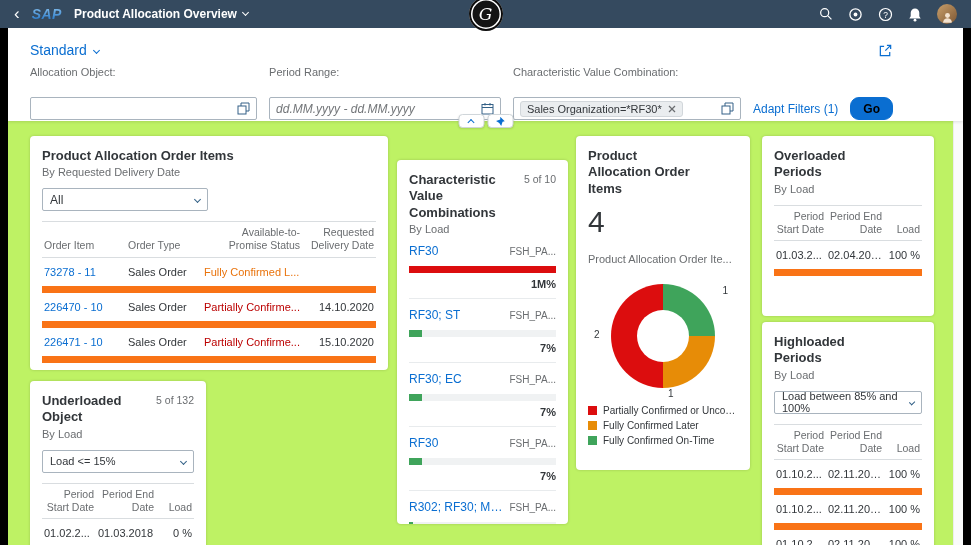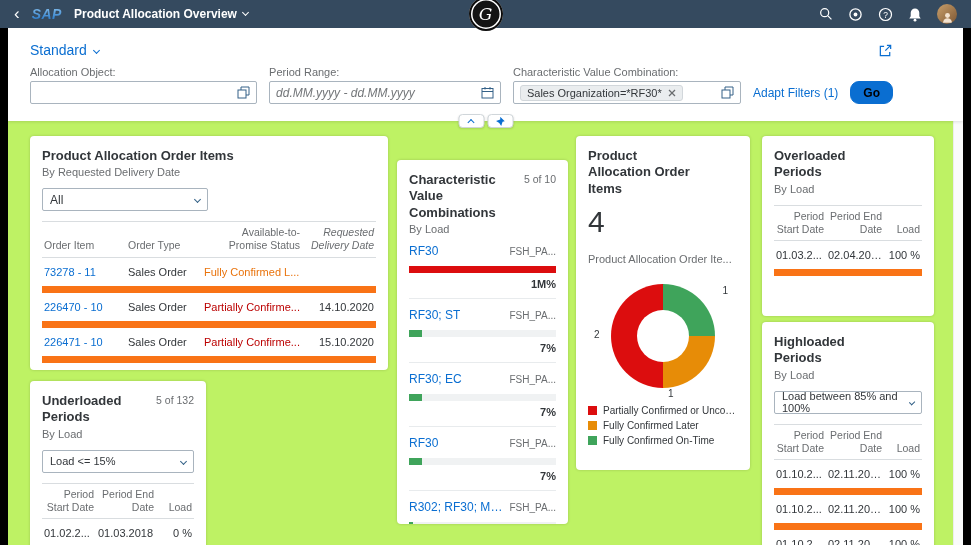--- a/index.html
+++ b/index.html
@@ -24,21 +24,21 @@
 
   
   .app{position:absolute;top:28px;left:8px;width:955px;height:517px;background:#f1f2f3;overflow:hidden;}
   .header-white{position:absolute;top:0;left:0;right:0;height:93px;background:#fff;z-index:2;box-shadow:0 1px 3px rgba(0,0,0,.12);}
   .page-head{height:34px;display:flex;align-items:center;justify-content:space-between;padding:10px 70px 0 22px;}
   .variant{display:flex;align-items:center;gap:7px;font-size:14px;color:#0a6ed1;cursor:pointer;}
   .share{cursor:pointer;display:flex;}
 
   .filterbar{display:flex;align-items:flex-end;gap:12px;padding:4px 70px 0 22px;}
   .fb-field{display:flex;flex-direction:column;}
-  .fb-label{font-size:11px;color:#6a6d70;margin-bottom:3px;}
+  .fb-label{font-size:11px;color:#6a6d70;margin-bottom:19px;}
   .input{height:23px;border:1px solid #a9b4be;border-radius:2px;background:#fff;display:flex;align-items:center;padding:0 6px;gap:4px;}
   .input input{border:none;outline:none;flex:1;min-width:0;font-size:12px;color:#32363a;font-family:"Liberation Sans",sans-serif;background:transparent;}
   .input input::placeholder{font-style:italic;color:#74777a;}
   .f1{width:237px;}.f2{width:242px;}.f3{width:238px;}
   .token{display:flex;align-items:center;gap:6px;background:#eaedef;border:1px solid #d2d7db;border-radius:3px;padding:1px 6px;font-size:11px;color:#32363a;white-space:nowrap;max-width:185px;overflow:hidden;cursor:pointer;}
   .fb-actions{margin-left:auto;display:flex;align-items:center;gap:12px;height:23px;}
   .adapt{font-size:12px;color:#0a6ed1;text-decoration:none;white-space:nowrap;cursor:pointer;}
   .btn-go{height:23px;padding:0 12px;background:#0a6ed1;border:1px solid #0a6ed1;border-radius:9px;color:#000000;font-size:12px;font-weight:bold;cursor:pointer;font-family:"Liberation Sans",sans-serif;}
 
   .collapse-group{position:absolute;top:86px;left:50%;transform:translateX(-50%);display:flex;gap:3px;z-index:4;}
@@ -57,21 +57,21 @@
   .dd-all{width:166px;}
   .dd-full{width:100%;font-size:11px;}
 
   table{border-collapse:collapse;width:100%;margin-top:10px;table-layout:fixed;}
   th{font-size:10.5px;font-weight:normal;color:#6a6d70;padding:4px 2px;border-top:1px solid #d9dde0;border-bottom:1px solid #d9dde0;vertical-align:bottom;white-space:pre-line;line-height:1.25;text-align:left;}
   td{font-size:11px;color:#32363a;padding:8px 2px;border-bottom:7px solid #f97316;vertical-align:middle;overflow:hidden;white-space:nowrap;text-overflow:ellipsis;}
   .ar{text-align:right;}
   a.cell-link{color:#0a6ed1;text-decoration:none;cursor:pointer;}
 
   .card-oi{left:22px;top:15px;width:358px;height:234px;}
-  .card-oi .w1{width:84px;}.card-oi .w2{width:76px;}.card-oi .w3{width:100px;}.card-oi .w4{width:74px;font-style:italic;}
+  .card-oi .w1{width:84px;}.card-oi .w2{width:76px;}.card-oi .w3{width:100px;}.card-oi .w4{width:74px;}
 
   .card-under{left:22px;top:260px;width:176px;height:212px;}
   .pt .p1{width:54px;}.pt .p2{width:60px;}.pt .p3{width:38px;}
   .pt3 .p1{width:52px;}.pt3 .p2{width:58px;}.pt3 .p3{width:38px;}
 
   .card-cvc{left:389px;top:15px;width:171px;height:364px;margin-top:24px;}
   .cvc-item{padding:9px 0 8px;border-bottom:1px solid #e8ebed;}
   .cvc-top{display:flex;justify-content:space-between;align-items:baseline;gap:6px;}
   .cvc-name{font-size:12px;color:#0a6ed1;cursor:pointer;white-space:nowrap;overflow:hidden;text-overflow:ellipsis;}
   .cvc-attr{font-size:10px;color:#6a6d70;white-space:nowrap;}
@@ -270,21 +270,21 @@
               <td><a class="cell-link">226471 - 10</a></td>
               <td>Sales Order</td>
               <td style="color: rgb(187, 0, 0);">Partially Confirme...</td>
               <td class="ar">15.10.2020</td>
             </tr>
           </tbody>
         </table>
       </section>
 
       <section class="card card-under">
-        <h2 class="card-title">Underloaded Periods</h2>
+        <h2 class="card-title">Underloaded Object</h2>
         <span class="card-count">5 of 132</span>
         <div class="card-sub">By Load</div>
         <div class="dropdown dd-full">
           <span>Load &lt;= 15%</span>
           <i class="chev"></i>
         </div>
         <table class="pt">
           <thead>
             <tr>
               <th class="p1 ar">Period

